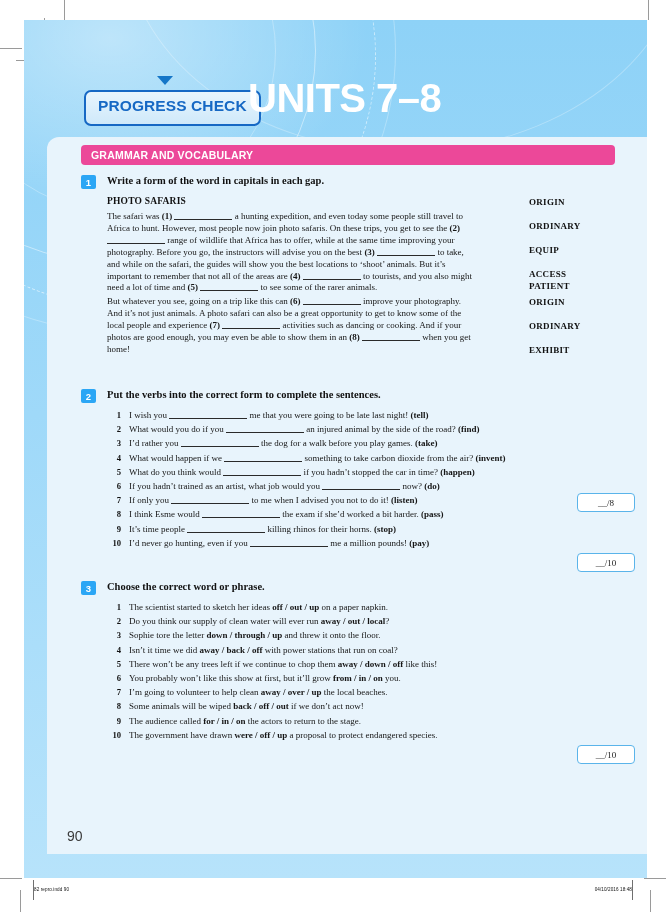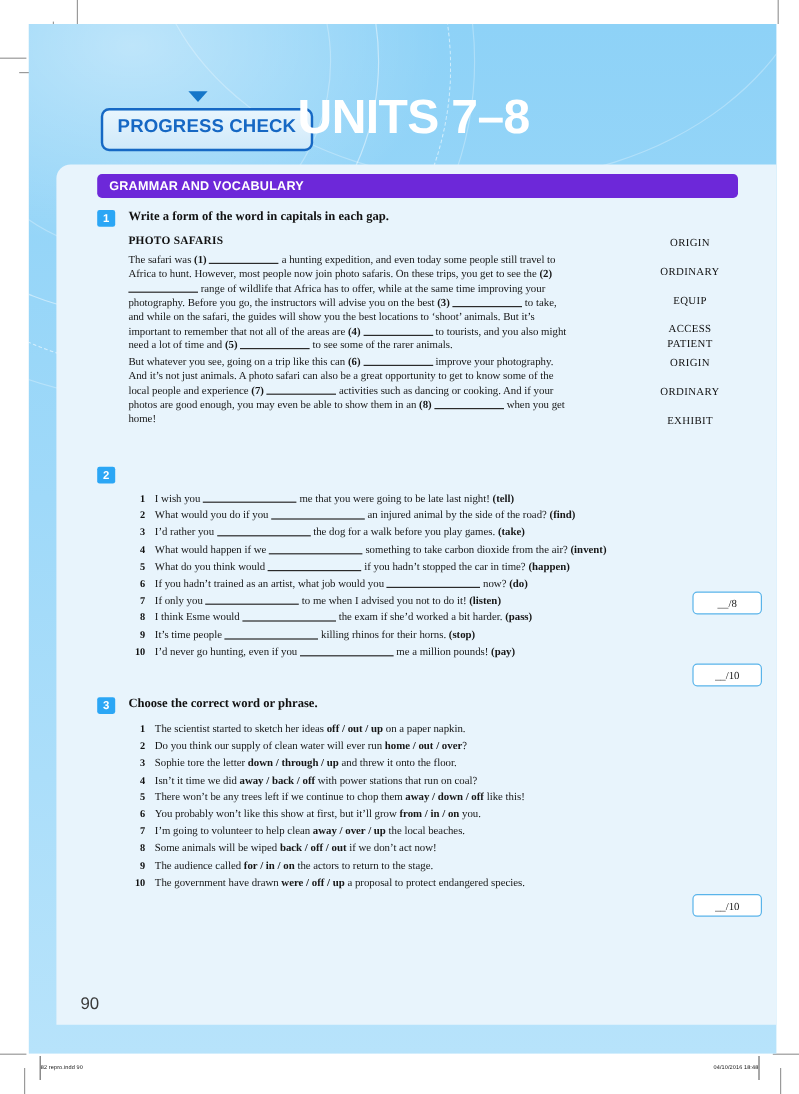--- a/index.html
+++ b/index.html
@@ -86,21 +86,21 @@
     left: 47px; top: 137px;
     width: 600px; height: 717px;
     background: #e8f4fc;
     border-top-left-radius: 12px;
   }
 
   .section-bar {
     position: absolute;
     left: 34px; top: 8px;
     width: 534px; height: 20px;
-    background: #6d28d9;
+    background: #ec4899;
     border-radius: 4px;
     color: #ffffff;
     font-family: "Liberation Sans", sans-serif;
     font-weight: bold;
     font-size: 10.5px;
     letter-spacing: 0.2px;
     display: flex; align-items: center;
     padding-left: 10px;
     box-sizing: border-box;
   }
@@ -149,23 +149,23 @@
     border-bottom: 1px solid #2a2a2a;
     width: 58px;
     vertical-align: -1px;
   }
   .passage b { font-weight: bold; }
 
   .wordcol {
     position: absolute;
     right: 0; top: 0;
     width: 92px;
-    text-align: center;
-    font-family: "Liberation Serif", serif;
-    font-weight: normal;
+    text-align: left;
+    font-family: "Liberation Serif", serif;
+    font-weight: bold;
     font-size: 9px;
     color: #111111;
     letter-spacing: 0.3px;
   }
   .wordcol div { position: absolute; right: 0; width: 92px; }
 
   
   ol.items { list-style: none; margin: 0; padding: 0; }
   ol.items li {
     position: relative;
@@ -278,20 +278,21 @@
       <div style="top:124px;">ORDINARY</div>
       <div style="top:148px;">EXHIBIT</div>
     </div>
 
     <div class="score" style="left:496px; top:318px;">__/8</div>
   </div>
 
   <div class="ex" style="top:252px;">
     <div class="ex-head">
       <div class="ex-num">2</div>
+      <div class="ex-title">Put the verbs into the correct form to complete the sentences.</div>
     </div>
     <ol class="items" id="ex2list" style="margin-left:26px; margin-top:3px;">
         <li><span class="n">1</span>I wish you <span class="gapline"></span> me that you were going to be late last night! <b>(tell)</b></li>
         <li><span class="n">2</span>What would you do if you <span class="gapline"></span> an injured animal by the side of the road? <b>(find)</b></li>
         <li><span class="n">3</span>I’d rather you <span class="gapline"></span> the dog for a walk before you play games. <b>(take)</b></li>
         <li><span class="n">4</span>What would happen if we <span class="gapline"></span> something to take carbon dioxide from the air? <b>(invent)</b></li>
         <li><span class="n">5</span>What do you think would <span class="gapline"></span> if you hadn’t stopped the car in time? <b>(happen)</b></li>
         <li><span class="n">6</span>If you hadn’t trained as an artist, what job would you <span class="gapline"></span> now? <b>(do)</b></li>
         <li><span class="n">7</span>If only you <span class="gapline"></span> to me when I advised you not to do it! <b>(listen)</b></li>
         <li><span class="n">8</span>I think Esme would <span class="gapline"></span> the exam if she’d worked a bit harder. <b>(pass)</b></li>
@@ -301,21 +302,21 @@
     <div class="score" style="left:496px; top:164px;">__/10</div>
   </div>
 
   <div class="ex" style="top:444px;">
     <div class="ex-head">
       <div class="ex-num">3</div>
       <div class="ex-title">Choose the correct word or phrase.</div>
     </div>
     <ol class="items" id="ex3list" style="margin-left:26px; margin-top:3px;">
         <li><span class="n">1</span>The scientist started to sketch her ideas <b>off / out / up</b> on a paper napkin.</li>
-        <li><span class="n">2</span>Do you think our supply of clean water will ever run <b>home / out / over</b>?</li>
+        <li><span class="n">2</span>Do you think our supply of clean water will ever run <b>away / out / local</b>?</li>
         <li><span class="n">3</span>Sophie tore the letter <b>down / through / up</b> and threw it onto the floor.</li>
         <li><span class="n">4</span>Isn’t it time we did <b>away / back / off</b> with power stations that run on coal?</li>
         <li><span class="n">5</span>There won’t be any trees left if we continue to chop them <b>away / down / off</b> like this!</li>
         <li><span class="n">6</span>You probably won’t like this show at first, but it’ll grow <b>from / in / on</b> you.</li>
         <li><span class="n">7</span>I’m going to volunteer to help clean <b>away / over / up</b> the local beaches.</li>
         <li><span class="n">8</span>Some animals will be wiped <b>back / off / out</b> if we don’t act now!</li>
         <li><span class="n">9</span>The audience called <b>for / in / on</b> the actors to return to the stage.</li>
         <li><span class="n">10</span>The government have drawn <b>were / off / up</b> a proposal to protect endangered species.</li>
       </ol>
     <div class="score" style="left:496px; top:164px;">__/10</div>

